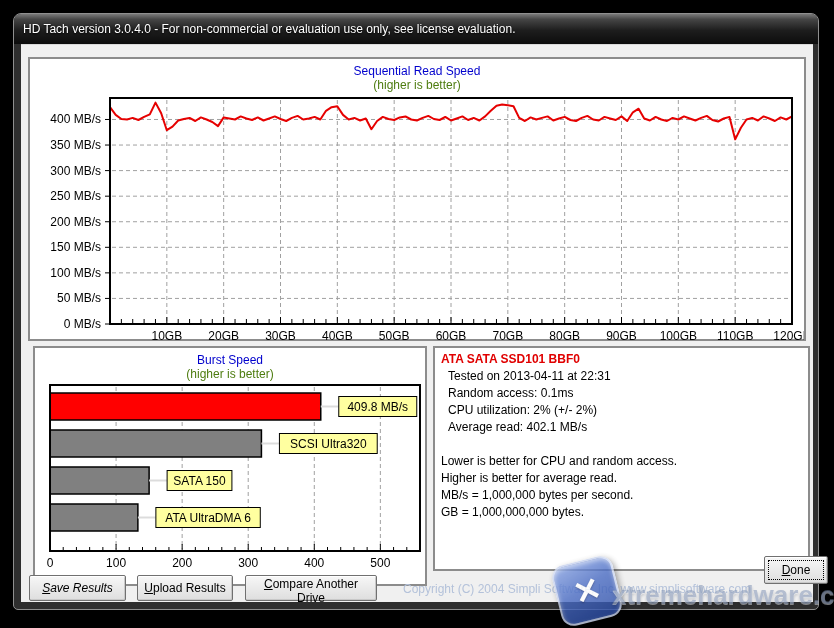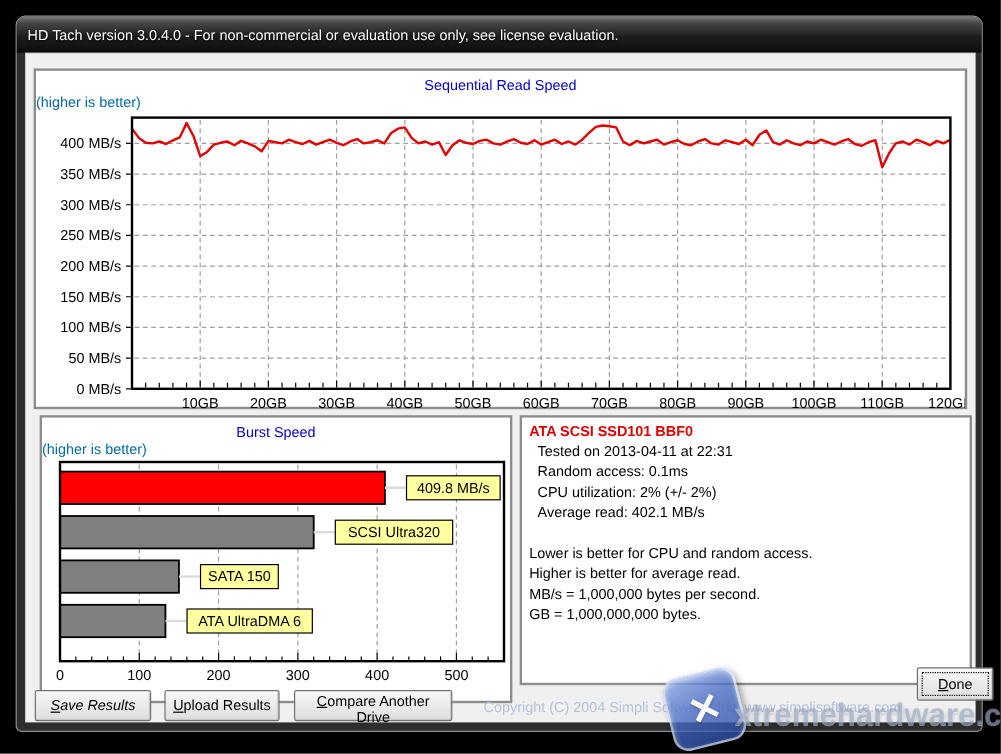--- a/index.html
+++ b/index.html
@@ -25,21 +25,21 @@
     position:relative;width:792px;height:558px;background:#f0f0f0;
     border-top:1px solid #d9d9d9;box-sizing:border-box;
   }
   .panel{
     position:absolute;background:#fff;border:2px solid #8c8c8c;box-sizing:border-box;
   }
   .seq-panel{left:7px;top:12px;width:778px;height:284px;}
   .burst-panel{left:12px;top:301px;width:394px;height:240px;}
   .info-panel{left:412px;top:301px;width:377px;height:225px;padding:3px 6px;}
   .chart-title{margin-top:5px;text-align:center;font-size:12px;color:#0000cc;line-height:14px;}
-  .chart-sub{text-align:left;font-size:12px;color:#0369a1;line-height:14px;}
+  .chart-sub{text-align:center;font-size:12px;color:#4d7c0f;line-height:14px;}
   svg{display:block;}
   svg text{font-family:"Liberation Sans",sans-serif;font-size:12px;fill:#000;}
   #seqChart{margin-top:2px;}
   #burstChart{margin-top:2px;}
   .drive-name{font-size:12px;font-weight:bold;color:#e00000;line-height:17px;}
   .info-line{font-size:12px;line-height:17px;color:#000;}
   .indent{padding-left:7px;}
   .spacer{height:17px;}
   .btn{
     position:absolute;height:26px;font-family:"Liberation Sans",sans-serif;
@@ -259,21 +259,21 @@
           <text x="81.07142857142857" y="184" text-anchor="middle">100</text>
           <text x="147.14285714285714" y="184" text-anchor="middle">200</text>
           <text x="213.21428571428572" y="184" text-anchor="middle">300</text>
           <text x="279.2857142857143" y="184" text-anchor="middle">400</text>
           <text x="345.3571428571429" y="184" text-anchor="middle">500</text>
           <rect x="15" y="2" width="370" height="166" fill="none" stroke="#000" stroke-width="2"></rect>
         </svg>
     </div>
 
     <div class="panel info-panel">
-      <div class="drive-name">ATA SCSI SSD101 BBF0</div>
+      <div class="drive-name">ATA SATA SSD101 BBF0</div>
       <div class="info-line indent">Tested on 2013-04-11 at 22:31</div>
       <div class="info-line indent">Random access: 0.1ms</div>
       <div class="info-line indent">CPU utilization: 2% (+/- 2%)</div>
       <div class="info-line indent">Average read: 402.1 MB/s</div>
       <div class="spacer"></div>
       <div class="info-line">Lower is better for CPU and random access.</div>
       <div class="info-line">Higher is better for average read.</div>
       <div class="info-line">MB/s = 1,000,000 bytes per second.</div>
       <div class="info-line">GB = 1,000,000,000 bytes.</div>
     </div>

